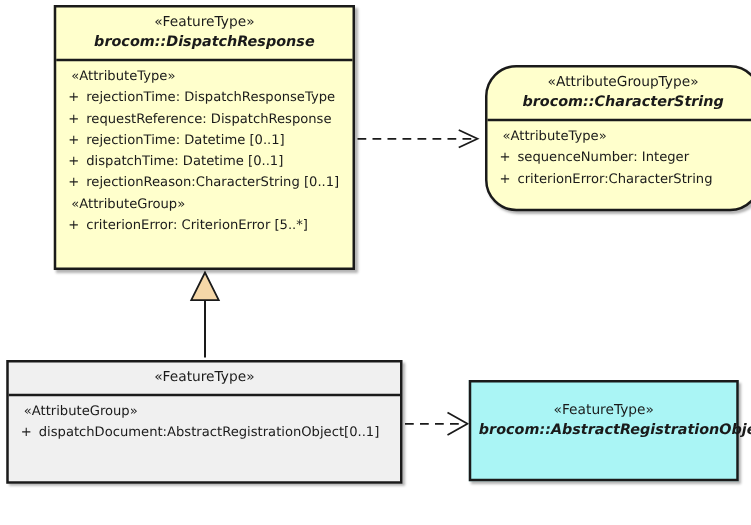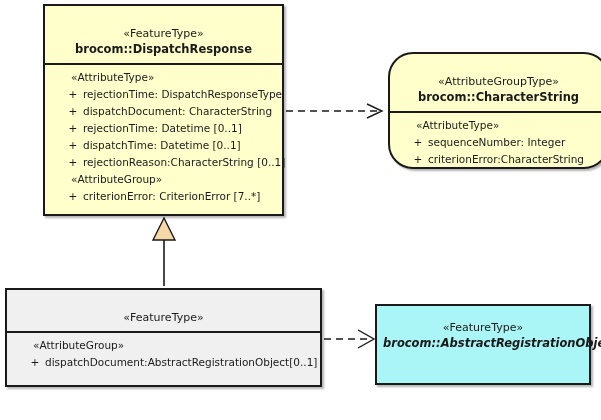--- a/index.html
+++ b/index.html
@@ -40,46 +40,46 @@
     position: absolute;
     box-sizing: border-box;
     border: 2px solid #1a1a1a;
     box-shadow: 2px 2px 2px rgba(0,0,0,0.30);
     background: #ffffcc;
   }
   .uml-box .hdr {
     box-sizing: border-box;
     border-bottom: 2px solid #1a1a1a;
     text-align: center;
-    padding: 20px 6px 6px 6px;
+    padding: 4px 6px 6px 6px;
   }
   .uml-box.no-divider .hdr { border-bottom: none; }
 
   .stereotype {
     display: block;
     font-size: 11px;
     color: #1a1a1a;
     line-height: 15px;
     white-space: nowrap;
   }
   .classname {
     display: block;
     font-size: 11.5px;
     font-weight: bold;
     color: #1a1a1a;
     line-height: 16px;
     white-space: nowrap;
+    font-style: italic;
   }
   .classname.abstract {
     font-style: italic;
   }
 
   .compartment {
     padding: 4px 4px 5px 4px;
-    margin-left: 14px;
   }
   .group-label {
     font-size: 10.5px;
     color: #1a1a1a;
     line-height: 17px;
     padding-left: 8px;
     white-space: nowrap;
   }
   .attr-row {
     font-size: 10.5px;
@@ -146,39 +146,39 @@
     </div>
     <div class="compartment">
       <div class="group-label">«AttributeType»</div>
 
       <div class="attr-row">
         <span class="attr-vis">+</span>
         <span class="attr-text">rejectionTime: DispatchResponseType</span>
       </div>
       <div class="attr-row">
         <span class="attr-vis">+</span>
-        <span class="attr-text">dispatchDocument: CharacterString</span>
+        <span class="attr-text">requestReference: DispatchResponse</span>
       </div>
       <div class="attr-row">
         <span class="attr-vis">+</span>
         <span class="attr-text">rejectionTime: Datetime [0..1]</span>
       </div>
       <div class="attr-row">
         <span class="attr-vis">+</span>
         <span class="attr-text">dispatchTime: Datetime [0..1]</span>
       </div>
       <div class="attr-row">
         <span class="attr-vis">+</span>
         <span class="attr-text">rejectionReason:CharacterString [0..1]</span>
       </div>
 
       <div class="group-label">«AttributeGroup»</div>
       <div class="attr-row">
         <span class="attr-vis">+</span>
-        <span class="attr-text">criterionError: CriterionError [7..*]</span>
+        <span class="attr-text">criterionError: CriterionError [5..*]</span>
       </div>
     </div>
   </div>
 
   <div class="uml-box box-yellow" id="box-criterion-error">
     <div class="hdr">
       <span class="stereotype">«AttributeGroupType»</span>
       <span class="classname">brocom::CharacterString</span>
     </div>
     <div class="compartment">

